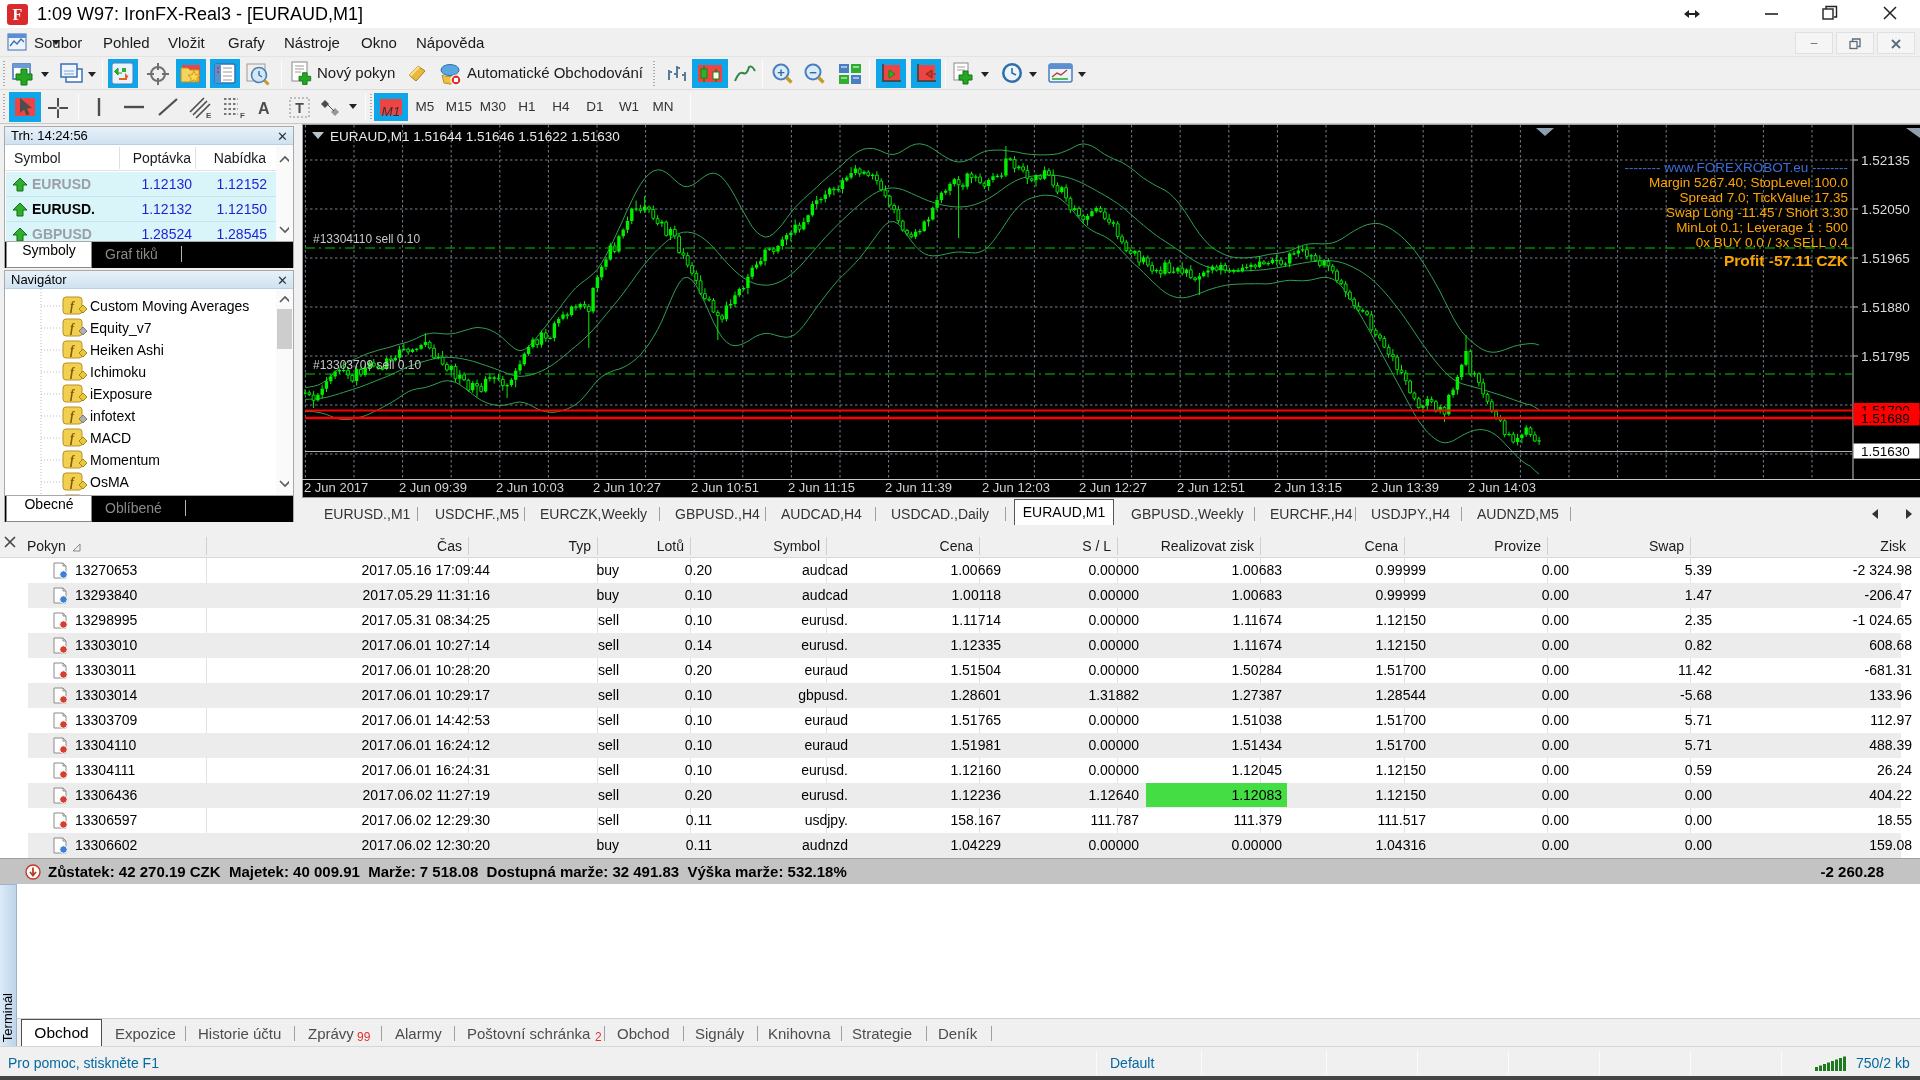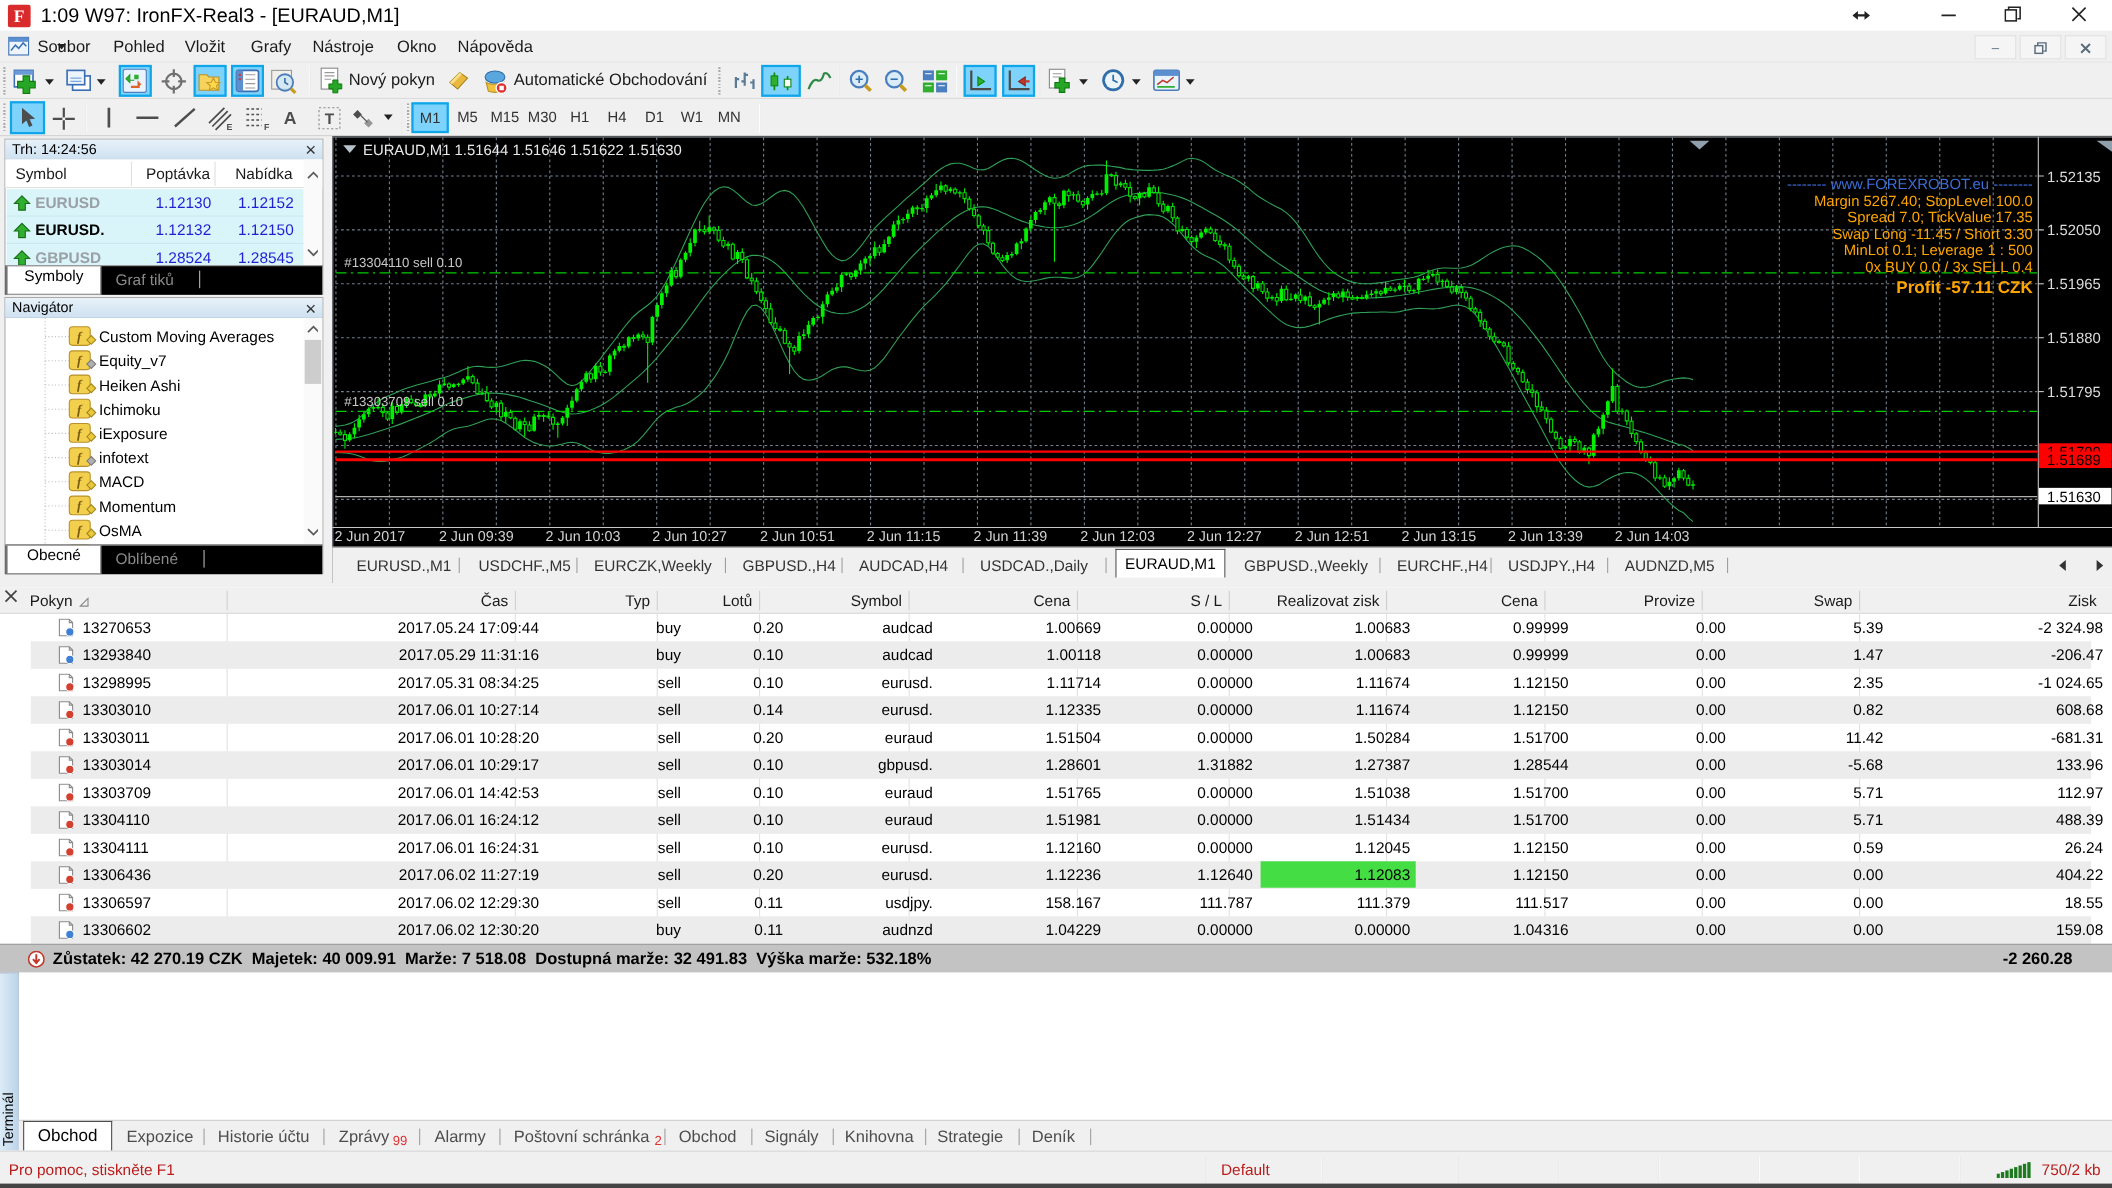--- a/index.html
+++ b/index.html
@@ -13,21 +13,21 @@
 .menuitem{position:absolute;top:6px;font-size:15px;color:#1a1a1a;}
 .mdibtn{position:absolute;top:4px;width:38px;height:22px;background:#f5f5f5;border:1px solid #e0e0e0;
  color:#5a6b7d;text-align:center;font-size:12px;line-height:20px;}
 
 #tb1{left:0;top:57px;width:1920px;height:33px;background:#f0f0f0;border-bottom:1px solid #dcdcdc;}
 #tb2{left:0;top:90px;width:1920px;height:34px;background:#f0f0f0;border-bottom:1px solid #c8c8c8;}
 .grip{position:absolute;top:4px;width:4px;height:25px;
  background-image:repeating-linear-gradient(#aaa 0 1.4px,#f0f0f0 1.4px 3px);background-size:2px 100%;background-repeat:no-repeat;}
 .tsep{position:absolute;top:3px;width:1px;height:27px;background:#c9c9c9;border-right:1px solid #fcfcfc;}
 .tbtn{position:absolute;top:2px;width:30px;height:29px;}
-.pressed{background:#7dd3fc;border:2px solid #0ea5e9;}
+.pressed{background:#ef4444;border:6px solid #0ea5e9;font-style:italic;}
 .tbtxt{position:absolute;top:7px;font-size:15px;color:#1a1a1a;}
 .dd{position:absolute;width:0;height:0;border-left:4px solid transparent;border-right:4px solid transparent;border-top:5px solid #222;}
 .tfbtn{position:absolute;top:3px;width:34px;height:28px;font-size:13.5px;color:#333;text-align:center;line-height:28px;}
 .tfbtn.pressed{line-height:26px;}
 
 #leftzone{left:0;top:124px;width:302px;height:406px;background:#f0f0f0;}
 .panel{position:absolute;left:4px;width:290px;border:1px solid #a9a9a9;background:#fff;}
 .ptitle{position:absolute;left:0;top:0;width:100%;height:18px;
  background:linear-gradient(#e7f1f9,#cfe2f1);border-bottom:1px solid #b9cfe2;
  font-size:13px;color:#000;padding-left:6px;line-height:18px;}
@@ -75,21 +75,21 @@
 
 #ttabs{position:absolute;left:17px;top:488px;width:1903px;height:28px;background:#f0f0f0;border-top:1px solid #cfcfcf;}
 .ttab{position:absolute;top:6px;font-size:15px;color:#4d4d4d;}
 .ttab-act{position:absolute;left:4px;top:0px;width:81px;height:28px;background:#fff;
  border:1px solid #4d4d4d;border-bottom:none;font-size:15.5px;color:#000;text-align:center;line-height:26px;}
 .ttabsep{position:absolute;top:7px;width:1px;height:15px;background:#9f9f9f;}
 .rednum{color:#e03131;font-size:12px;}
 
 #status{left:0;top:1046px;width:1920px;height:34px;background:#f0f0f0;border-top:1px solid #d6d6d6;}
 #status .cellsep{position:absolute;top:4px;width:1px;height:24px;background:#c9c9c9;border-right:1px solid #fbfbfb;}
-#status .stxt{position:absolute;top:8px;font-size:14px;color:#b91c1c;}
+#status .stxt{position:absolute;top:8px;font-size:14px;color:#0369a1;}
 #bottombar{left:0;top:1076px;width:1920px;height:4px;background:#444;}
 </style></head><body>
 <div id="root">
 <div class="abs" id="titlebar">
 <svg class="abs" style="left:7px;top:4px" width="21" height="21">
         <rect x="0" y="0" width="21" height="21" rx="3" fill="#d92b2b"></rect>
         <text x="10.5" y="16" font-size="16" font-weight="bold" fill="#fff" text-anchor="middle" font-family="Liberation Serif">F</text>
       </svg>
 <div class="abs txt">1:09 W97: IronFX-Real3 - [EURAUD,M1]</div>
 <svg class="abs" style="left:1684px;top:7px" width="16" height="14">
@@ -562,21 +562,21 @@
 <div class="colsep" style="left:1404px;height:300px"></div>
 <div class="colsep" style="left:1547px;height:300px"></div>
 <div class="colsep" style="left:1690px;height:300px"></div>
 <div class="trow" style="top:28px">
 <svg style="position:absolute;left:24px;top:4px" width="17" height="17">
           <path d="M2 1 H11 L14 4 V16 H2 Z" fill="#fff" stroke="#8a8a8a"></path>
           <path d="M11 1 V4 H14" fill="none" stroke="#8a8a8a"></path>
           <circle cx="11.5" cy="12.5" r="3.8" fill="#3f7fd4" stroke="#fff"></circle>
         </svg>
 <div class="td" style="left:47px">13270653</div>
-<div class="td" style="left:262px;width:200px;text-align:right">2017.05.24 17:09:44</div>
+<div class="td" style="left:262px;width:200px;text-align:right">2017.05.16 17:09:44</div>
 <div class="td" style="left:391px;width:200px;text-align:right">buy</div>
 <div class="td" style="left:484px;width:200px;text-align:right">0.20</div>
 <div class="td" style="left:620px;width:200px;text-align:right">audcad</div>
 <div class="td" style="left:773px;width:200px;text-align:right">1.00669</div>
 <div class="td" style="left:911px;width:200px;text-align:right">0.00000</div>
 <div class="td" style="left:1054px;width:200px;text-align:right">1.00683</div>
 <div class="td" style="left:1198px;width:200px;text-align:right">0.99999</div>
 <div class="td" style="left:1341px;width:200px;text-align:right">0.00</div>
 <div class="td" style="left:1484px;width:200px;text-align:right">5.39</div>
 <div class="td" style="left:1684px;width:200px;text-align:right">-2 324.98</div>

